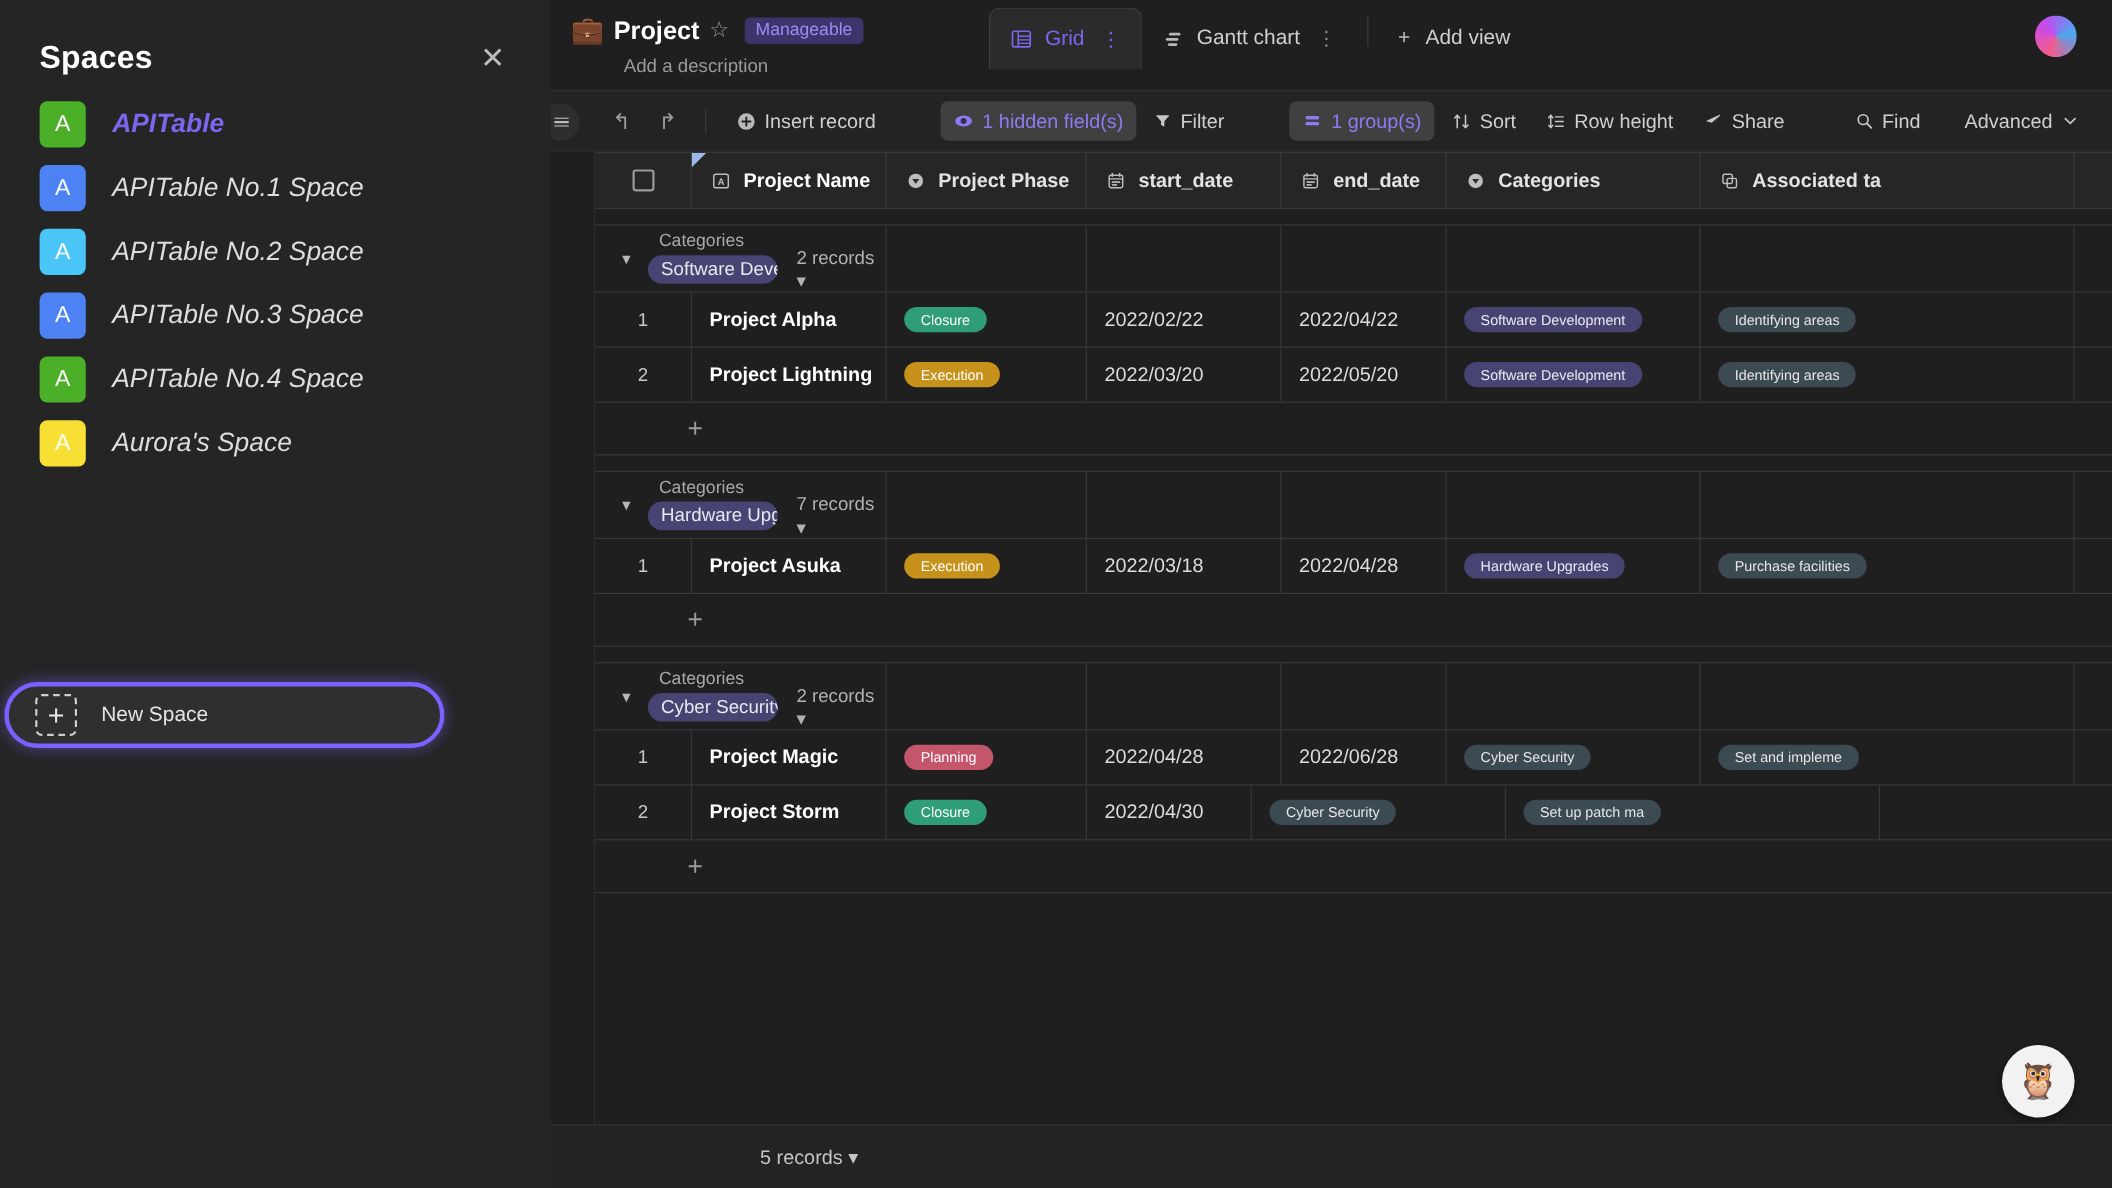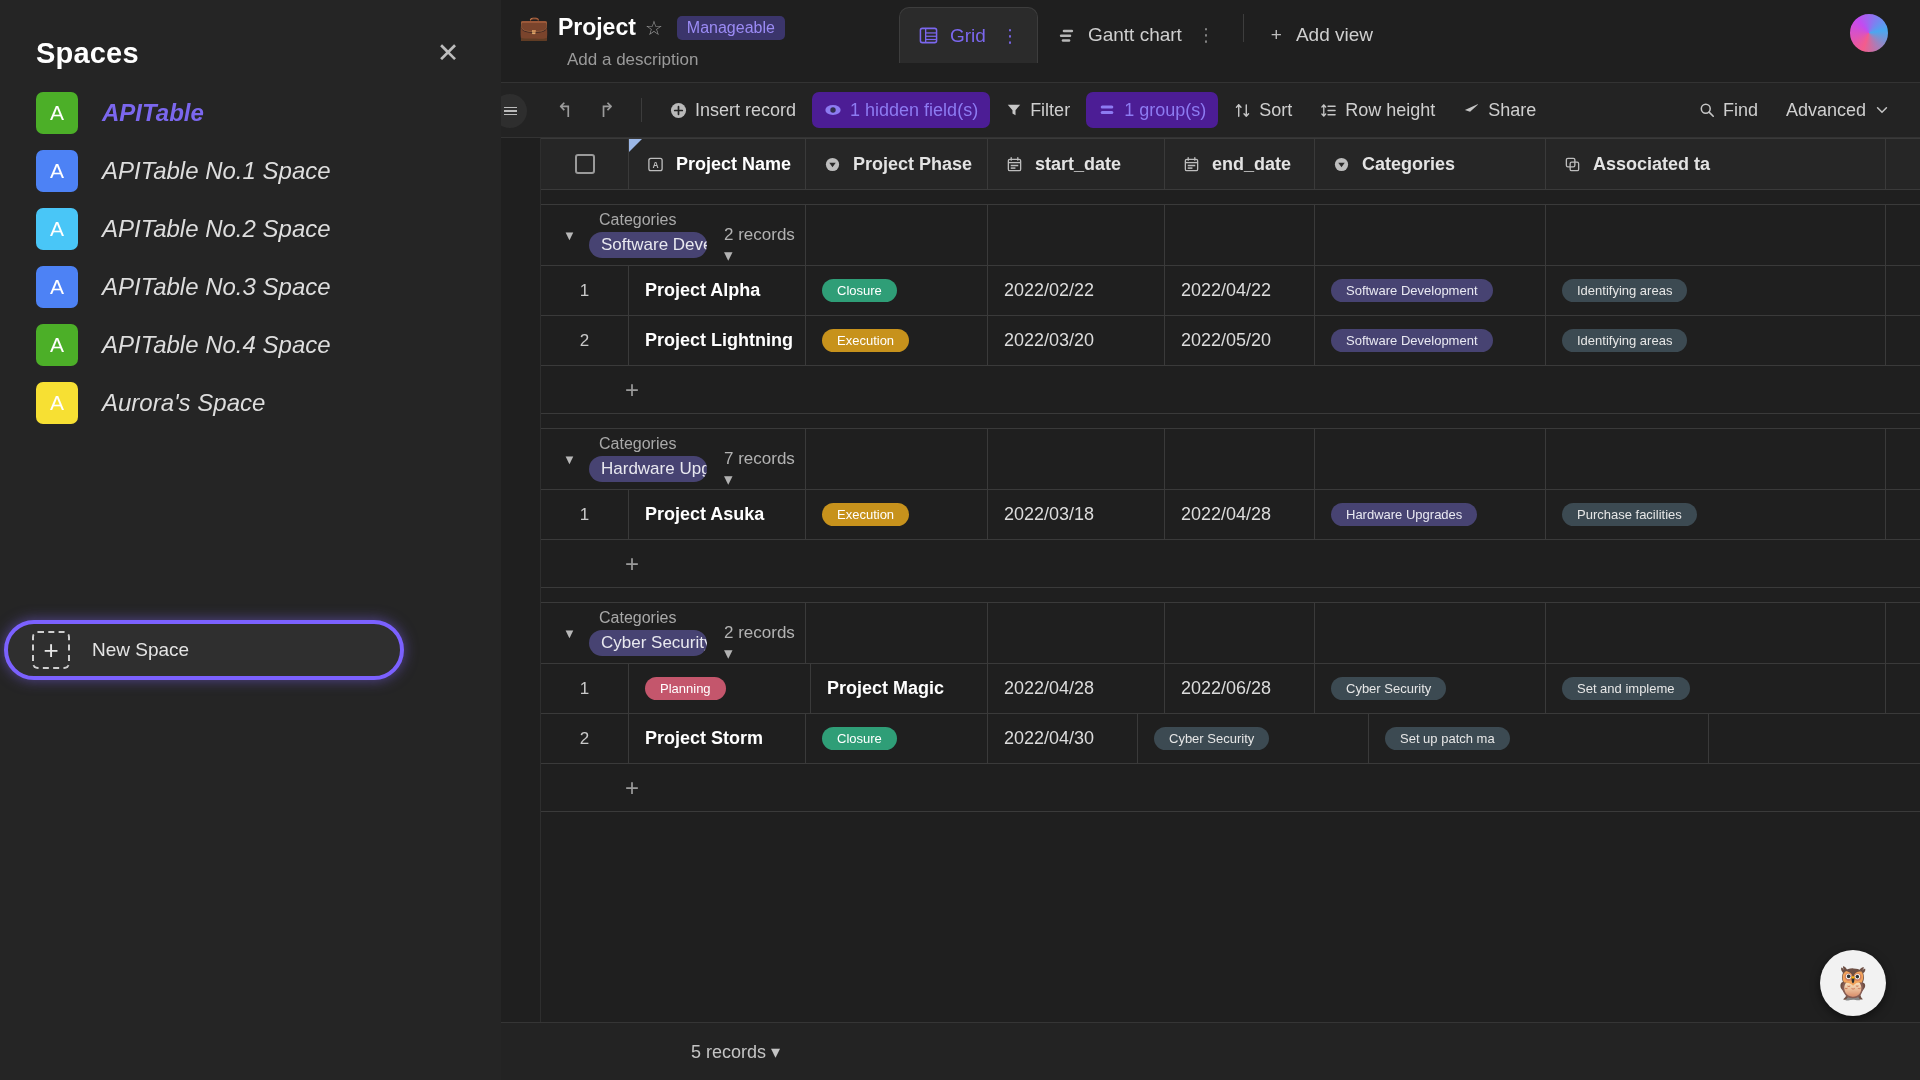--- a/index.html
+++ b/index.html
@@ -123,23 +123,23 @@
   }
   .hamburger span { display:block; width:13px; height:1.6px; background:#bbb; margin:2px 0; }
   .tb-nav { display:flex; align-items:center; gap:6px; margin-left:38px; }
   .tb-arrow { width:36px;height:34px; display:flex;align-items:center;justify-content:center;
     color:#9b9b9b; font-size:20px; cursor:pointer; }
   .tb-sep { width:1px;height:24px;background:#3c3c3c; margin:0 12px; }
   .tb-btn {
     display:flex;align-items:center;gap:8px; height:36px; padding:0 12px;
     border-radius:7px; font-size:18px; color:#cfcfcf; cursor:pointer; white-space:nowrap;
   }
-  .tb-btn.hl { background:#4c1d95; color:#8d7bf2; }
+  .tb-btn.hl { background:#404040; color:#8d7bf2;margin-left:43px; }
   .tb-icon { font-size:16px; display:inline-flex; align-items:center; }
-  .tb-right { margin-left:auto; display:flex; align-items:flex-start; gap:4px; padding-right:18px; }
+  .tb-right { margin-left:auto; display:flex; align-items:flex-start; gap:16px; padding-right:18px; }
 
   
   .grid-wrap { position:relative; background:#1f1f1f; height:calc(1080px - 82px - 56px); }
   .grid-head {
     display:flex; height:52px; background:#262626;
     border-bottom:1px solid #3a3a3a; border-top:1px solid #3a3a3a;
     margin-left:40px;
   }
   .gh-cell {
     display:flex;align-items:center;gap:10px;
@@ -595,24 +595,24 @@
             <div class="gh-filler">
               <div class="gh-fill-cell c-phase"></div>
                 <div class="gh-fill-cell c-date"></div>
               <div class="gh-fill-cell c-date2"></div>
                 <div class="gh-fill-cell c-cat"></div>
               <div class="gh-fill-cell c-assoc"></div>
             </div>
           </div>
           <div class="row">
             <div class="cell c-idx">1</div>
+            <div class="cell c-name">Project Magic</div>
             <div class="cell c-phase">
                 <span class="tag" style="background:#c4566c">Planning</span>
               </div>
-            <div class="cell c-name">Project Magic</div>
             <div class="cell c-date">2022/04/28</div>
             <div class="cell c-date2">2022/06/28</div>
             <div class="cell c-cat">
                 <span class="tag tag-grey">Cyber Security</span>
               </div>
             <div class="cell c-assoc">
                 <span class="tag tag-grey">Set and impleme</span>
               </div>
           </div>
           <div class="row">

